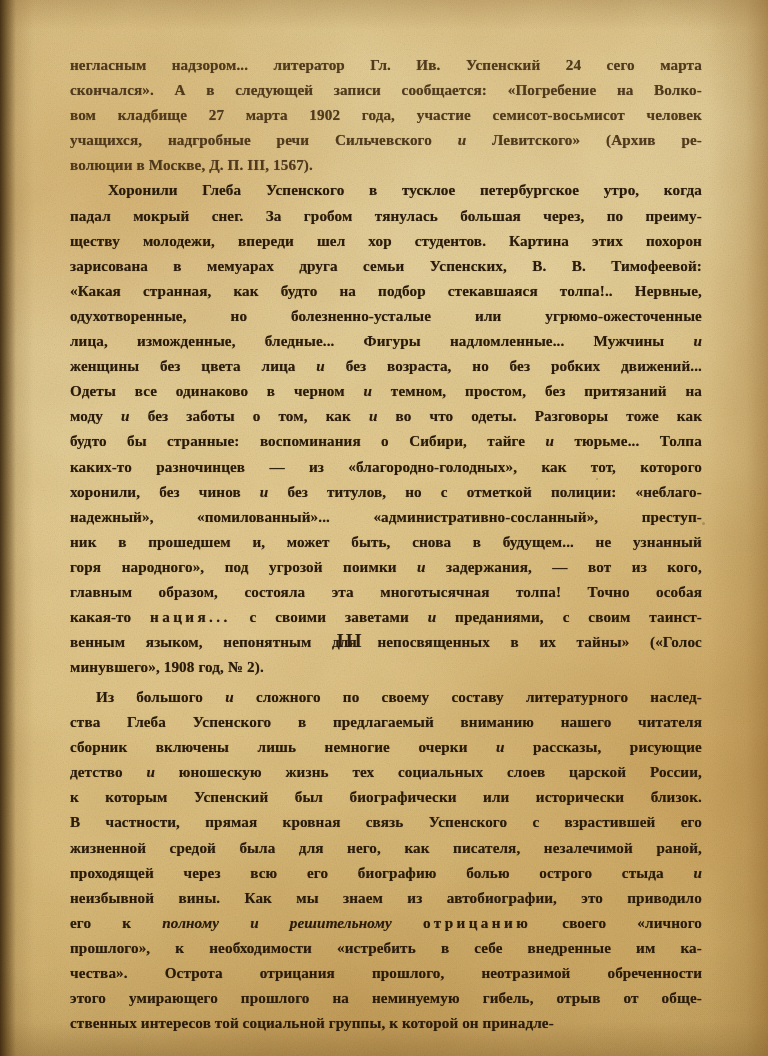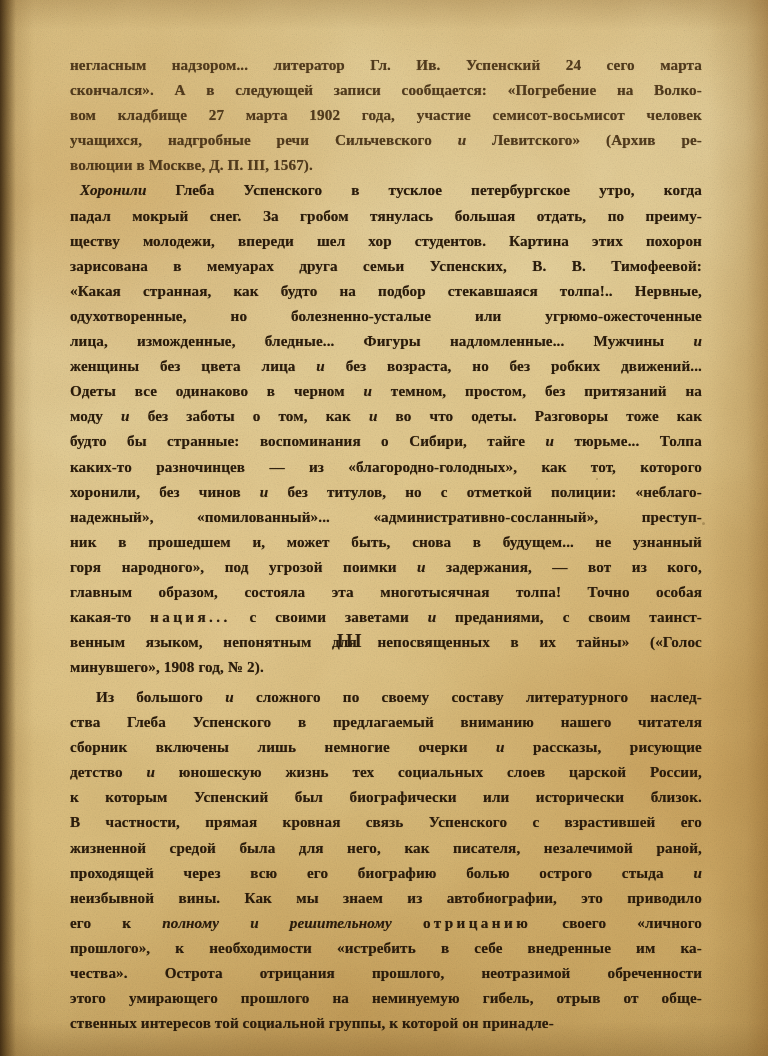--- a/index.html
+++ b/index.html
@@ -167,22 +167,22 @@
 
   <div id="text-column">
     <p class="para faded">
         <span class="ln j"><span>негласным</span><span>надзором...</span><span>литератор</span><span>Гл.</span><span>Ив.</span><span>Успенский</span><span>24</span><span>сего</span><span>марта</span></span>
         <span class="ln j"><span>скончался».</span><span>А</span><span>в</span><span>следующей</span><span>записи</span><span>сообщается:</span><span>«Погребение</span><span>на</span><span>Волко-</span></span>
         <span class="ln j"><span>вом</span><span>кладбище</span><span>27</span><span>марта</span><span>1902</span><span>года,</span><span>участие</span><span>семисот-восьмисот</span><span>человек</span></span>
         <span class="ln j"><span>учащихся,</span><span>надгробные</span><span>речи</span><span>Сильчевского</span><span class="ital">и</span><span>Левитского»</span><span>(Архив</span><span>ре-</span></span>
         <span class="ln">волюции в Москве, Д. П. III, 1567).</span>
       </p>
     <p class="para">
-        <span class="ln j"><span style="margin-left: 10px; font-style: italic;">Хоронили</span><span>Глеба</span><span>Успенского</span><span>в</span><span>тусклое</span><span>петербургское</span><span>утро,</span><span>когда</span></span>
-        <span class="ln j"><span>падал</span><span>мокрый</span><span>снег.</span><span>За</span><span>гробом</span><span>тянулась</span><span>большая</span><span>отдать,</span><span>по</span><span>преиму-</span></span>
+        <span class="ln j"><span style="margin-left: 38px;">Хоронили</span><span>Глеба</span><span>Успенского</span><span>в</span><span>тусклое</span><span>петербургское</span><span>утро,</span><span>когда</span></span>
+        <span class="ln j"><span>падал</span><span>мокрый</span><span>снег.</span><span>За</span><span>гробом</span><span>тянулась</span><span>большая</span><span>через,</span><span>по</span><span>преиму-</span></span>
         <span class="ln j"><span>ществу</span><span>молодежи,</span><span>впереди</span><span>шел</span><span>хор</span><span>студентов.</span><span>Картина</span><span>этих</span><span>похорон</span></span>
         <span class="ln j"><span>зарисована</span><span>в</span><span>мемуарах</span><span>друга</span><span>семьи</span><span>Успенских,</span><span>В.</span><span>В.</span><span>Тимофеевой:</span></span>
         <span class="ln j"><span>«Какая</span><span>странная,</span><span>как</span><span>будто</span><span>на</span><span>подбор</span><span>стекавшаяся</span><span>толпа!..</span><span>Нервные,</span></span>
         <span class="ln j"><span>одухотворенные,</span><span>но</span><span>болезненно-усталые</span><span>или</span><span>угрюмо-ожесточенные</span></span>
         <span class="ln j"><span>лица,</span><span>изможденные,</span><span>бледные...</span><span>Фигуры</span><span>надломленные...</span><span>Мужчины</span><span class="ital">и</span></span>
         <span class="ln j"><span>женщины</span><span>без</span><span>цвета</span><span>лица</span><span class="ital">и</span><span>без</span><span>возраста,</span><span>но</span><span>без</span><span>робких</span><span>движений...</span></span>
         <span class="ln j"><span>Одеты</span><span>все</span><span>одинаково</span><span>в</span><span>черном</span><span class="ital">и</span><span>темном,</span><span>простом,</span><span>без</span><span>притязаний</span><span>на</span></span>
         <span class="ln j"><span>моду</span><span class="ital">и</span><span>без</span><span>заботы</span><span>о</span><span>том,</span><span>как</span><span class="ital">и</span><span>во</span><span>что</span><span>одеты.</span><span>Разговоры</span><span>тоже</span><span>как</span></span>
         <span class="ln j"><span>будто</span><span>бы</span><span>странные:</span><span>воспоминания</span><span>о</span><span>Сибири,</span><span>тайге</span><span class="ital">и</span><span>тюрьме...</span><span>Толпа</span></span>
         <span class="ln j"><span>каких-то</span><span>разночинцев</span><span>—</span><span>из</span><span>«благородно-голодных»,</span><span>как</span><span>тот,</span><span>которого</span></span>

